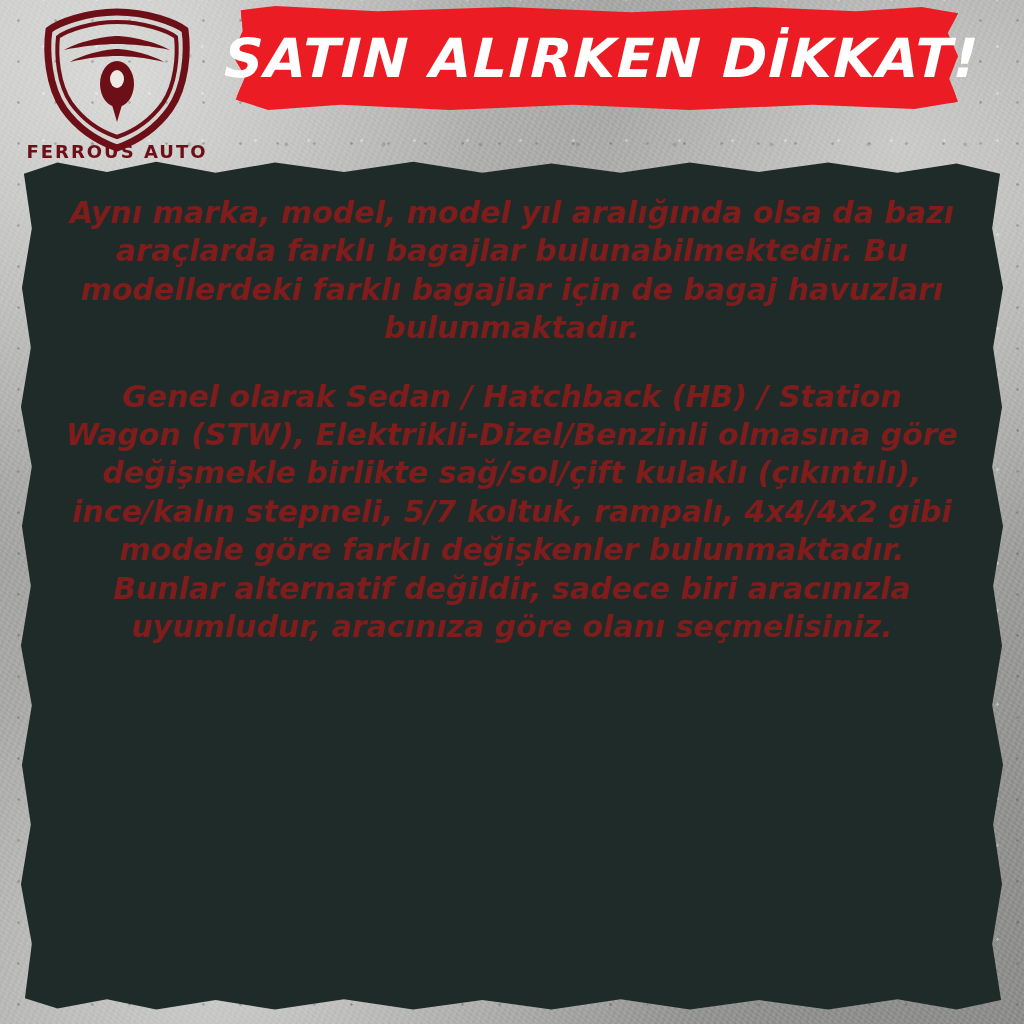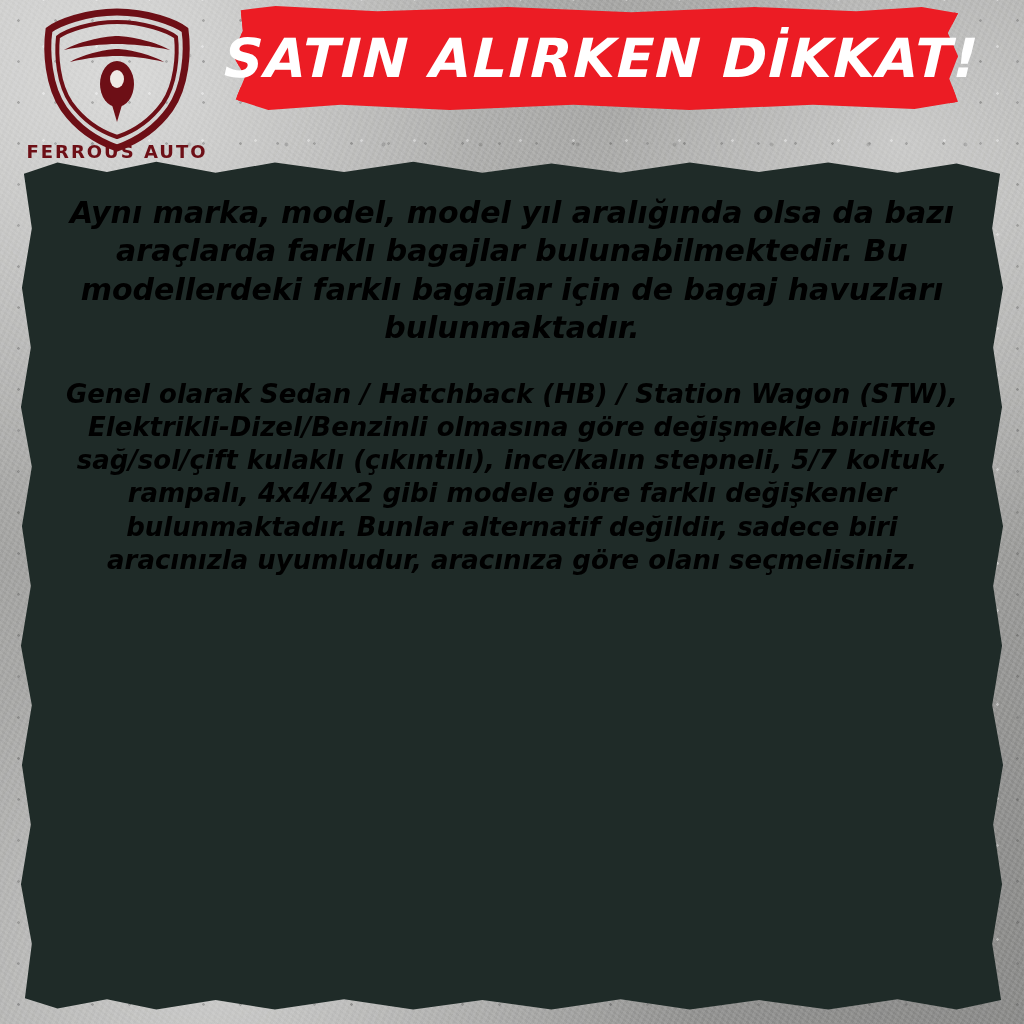--- a/index.html
+++ b/index.html
@@ -146,30 +146,30 @@
   .panel-content {
     position: absolute;
     inset: 0;
     padding: 34px 42px 30px 42px;
     box-sizing: border-box;
     display: flex;
     flex-direction: column;
     justify-content: flex-start;
   }
   .para {
-    color: #000000;
+    color: #7f1d1d;
     font-family: "DejaVu Sans", sans-serif;
     font-weight: bold;
     font-style: italic;
     text-align: center;
     line-height: 1.28;
     margin: 0;
   }
   .para.p1 { font-size: 30px; margin-bottom: 30px; }
-  .para.p2 { font-size: 26px; margin-bottom: 47px; }
+  .para.p2 { font-size: 30px; margin-bottom: 47px; }
   .para.p3 { font-size: 30px; }
 </style>
 </head>
 <body>
 
 <div class="bg">
   <div class="speckles"></div>
 </div>
 
 <div class="logo">

